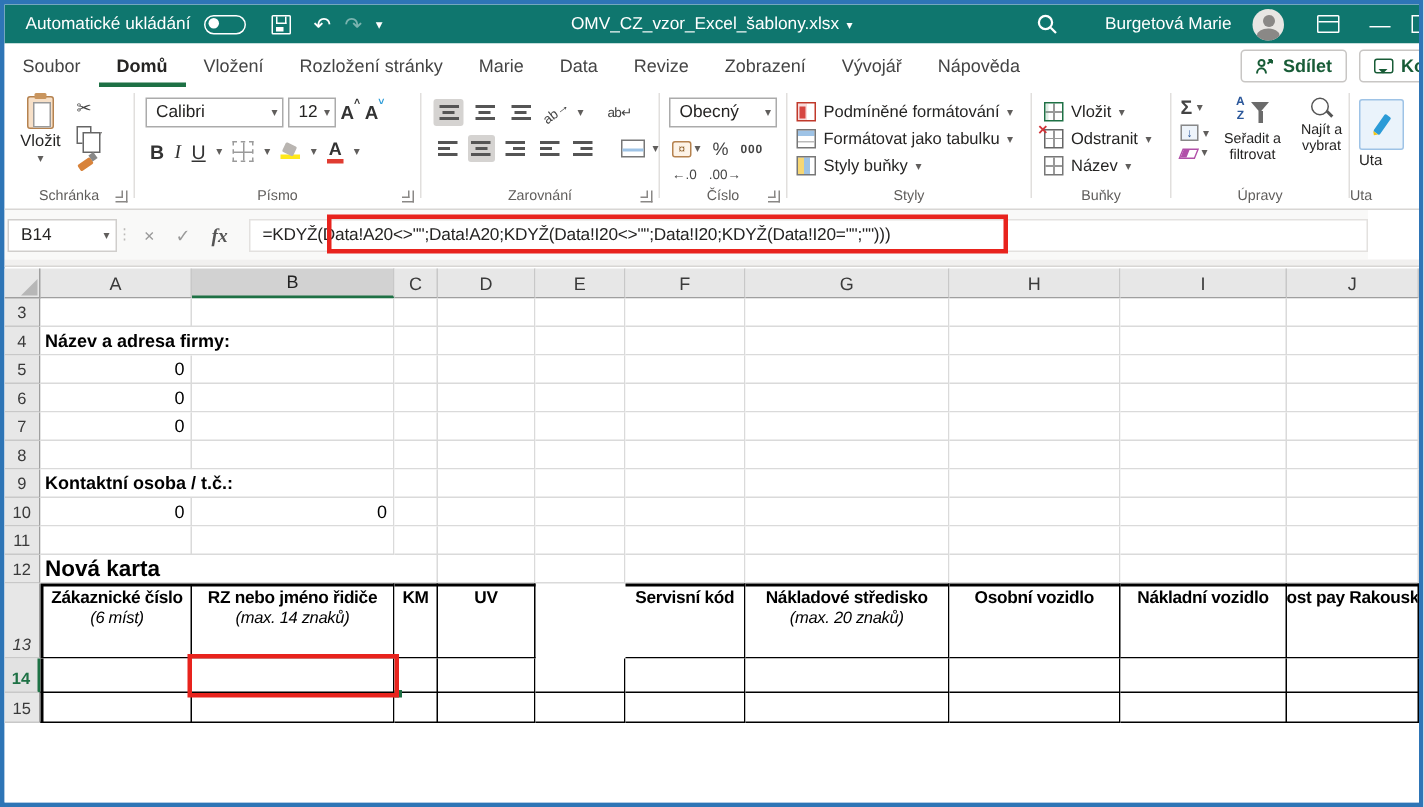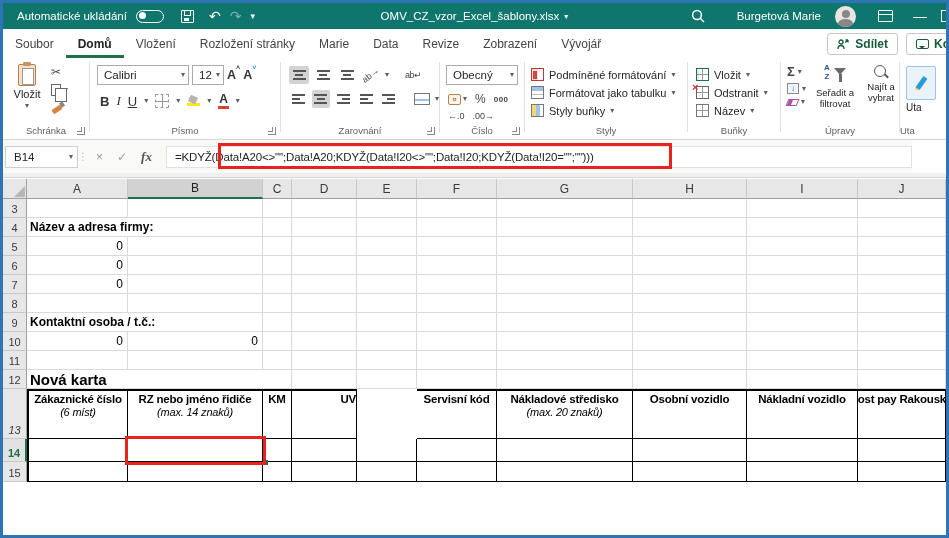--- a/index.html
+++ b/index.html
@@ -218,20 +218,23 @@
           <span>Data</span>
         </div>
         <div class="tab">
           <span>Revize</span>
         </div>
         <div class="tab">
           <span>Zobrazení</span>
         </div>
         <div class="tab">
           <span>Vývojář</span>
+        </div>
+        <div class="tab">
+          <span>Nápověda</span>
         </div>
       </div>
     <div class="tabrow-right">
       <div class="pillbtn">
         <svg width="13" height="12" viewBox="0 0 13 12">
             <circle cx="4" cy="4" r="2" fill="none" stroke="#185C37" stroke-width="1.3"></circle>
             <path d="M1 11c0-2.2 1.5-3.5 3-3.5S7 8.8 7 11" fill="none" stroke="#185C37" stroke-width="1.3"></path>
             <path d="M8 4.5 11 2m0 0v2.4M11 2H8.6" stroke="#185C37" stroke-width="1.3" fill="none"></path>
           </svg>
         <span>Sdílet</span>
@@ -622,21 +625,21 @@
           <div class="t">Zákaznické číslo</div>
           <div class="s">(6 míst)</div>
         </div>
         <div class="cell th" style="grid-area: 12 / 3;">
           <div class="t">RZ nebo jméno řidiče</div>
           <div class="s">(max. 14 znaků)</div>
         </div>
         <div class="cell th" style="grid-area: 12 / 4;">
           <div class="t">KM</div>
         </div>
-        <div class="cell th" style="grid-area: 12 / 5; align-items: flex-end;">
+        <div class="cell th" style="grid-area: 12 / 5;">
           <div class="t">UV</div>
         </div>
         <div class="cell th" style="grid-area: 12 / 7;">
           <div class="t">Servisní kód</div>
         </div>
         <div class="cell th" style="grid-area: 12 / 8;">
           <div class="t">Nákladové středisko</div>
           <div class="s">(max. 20 znaků)</div>
         </div>
         <div class="cell th" style="grid-area: 12 / 10;">

